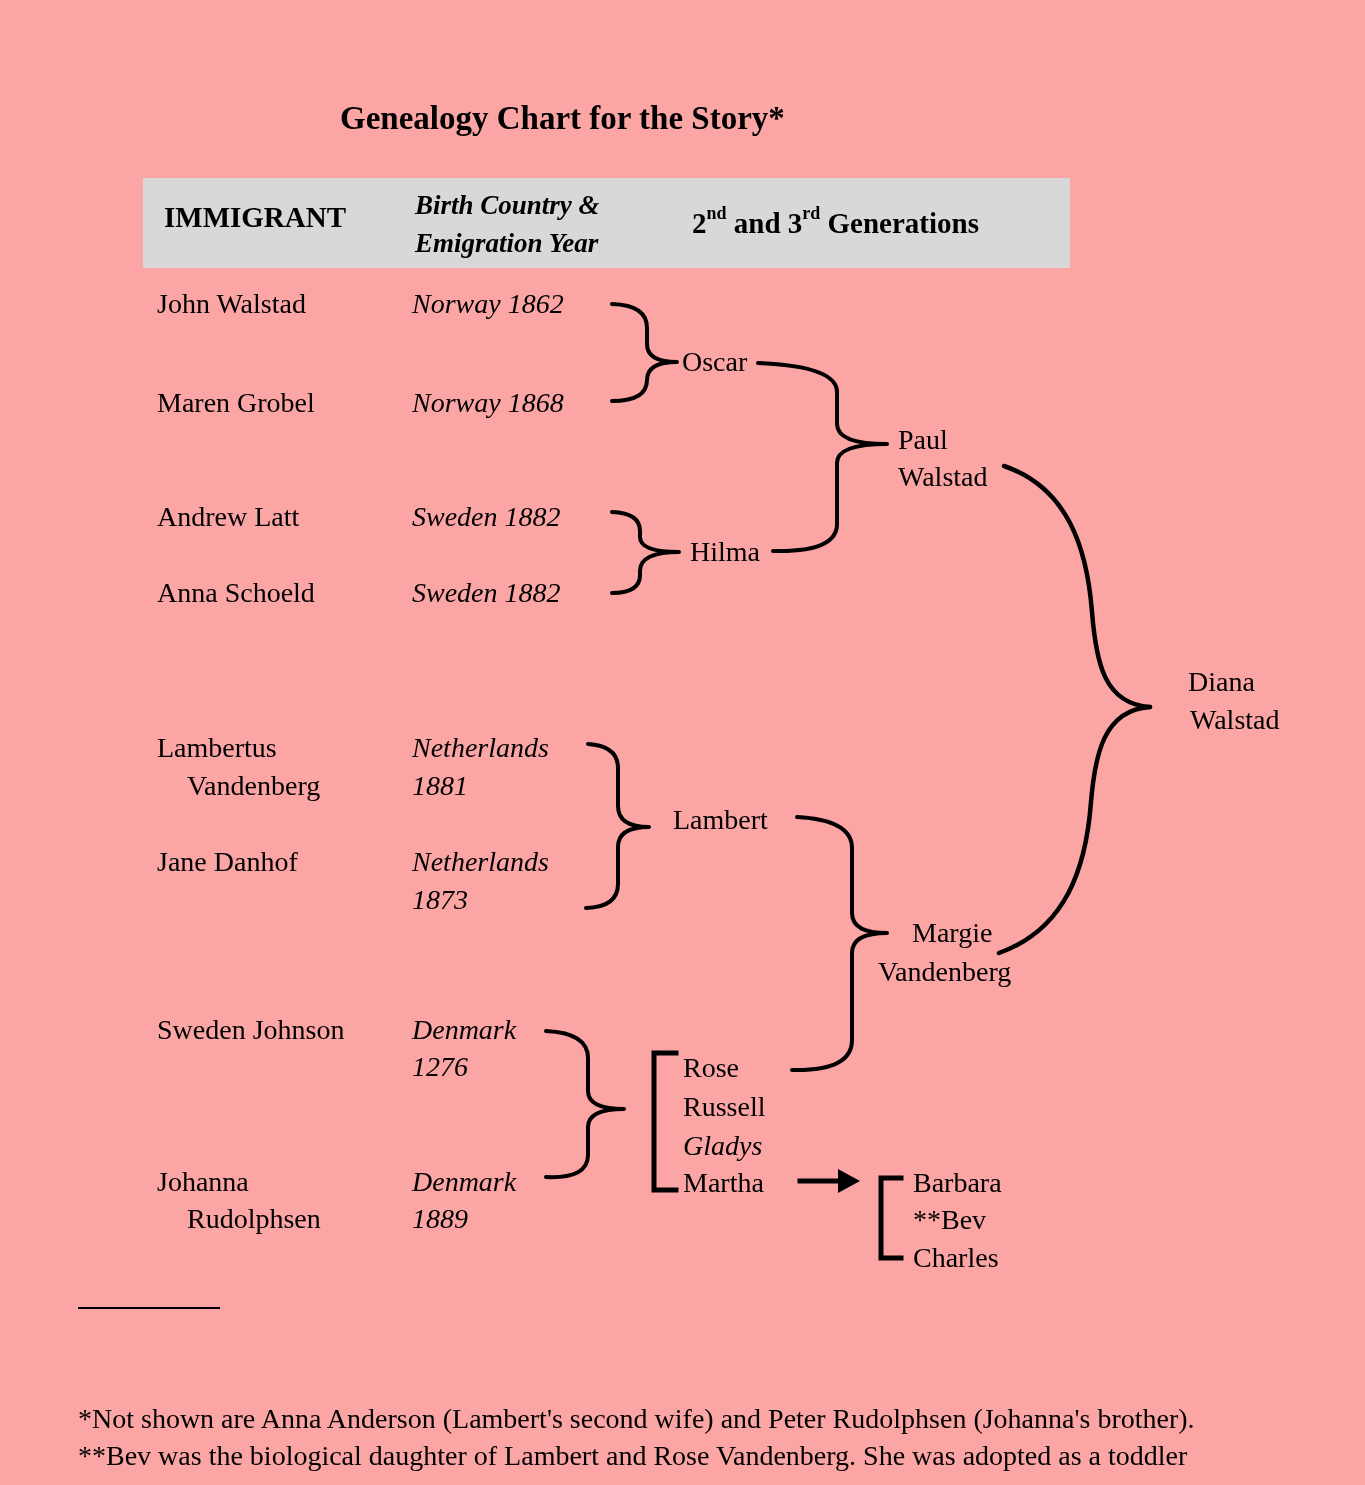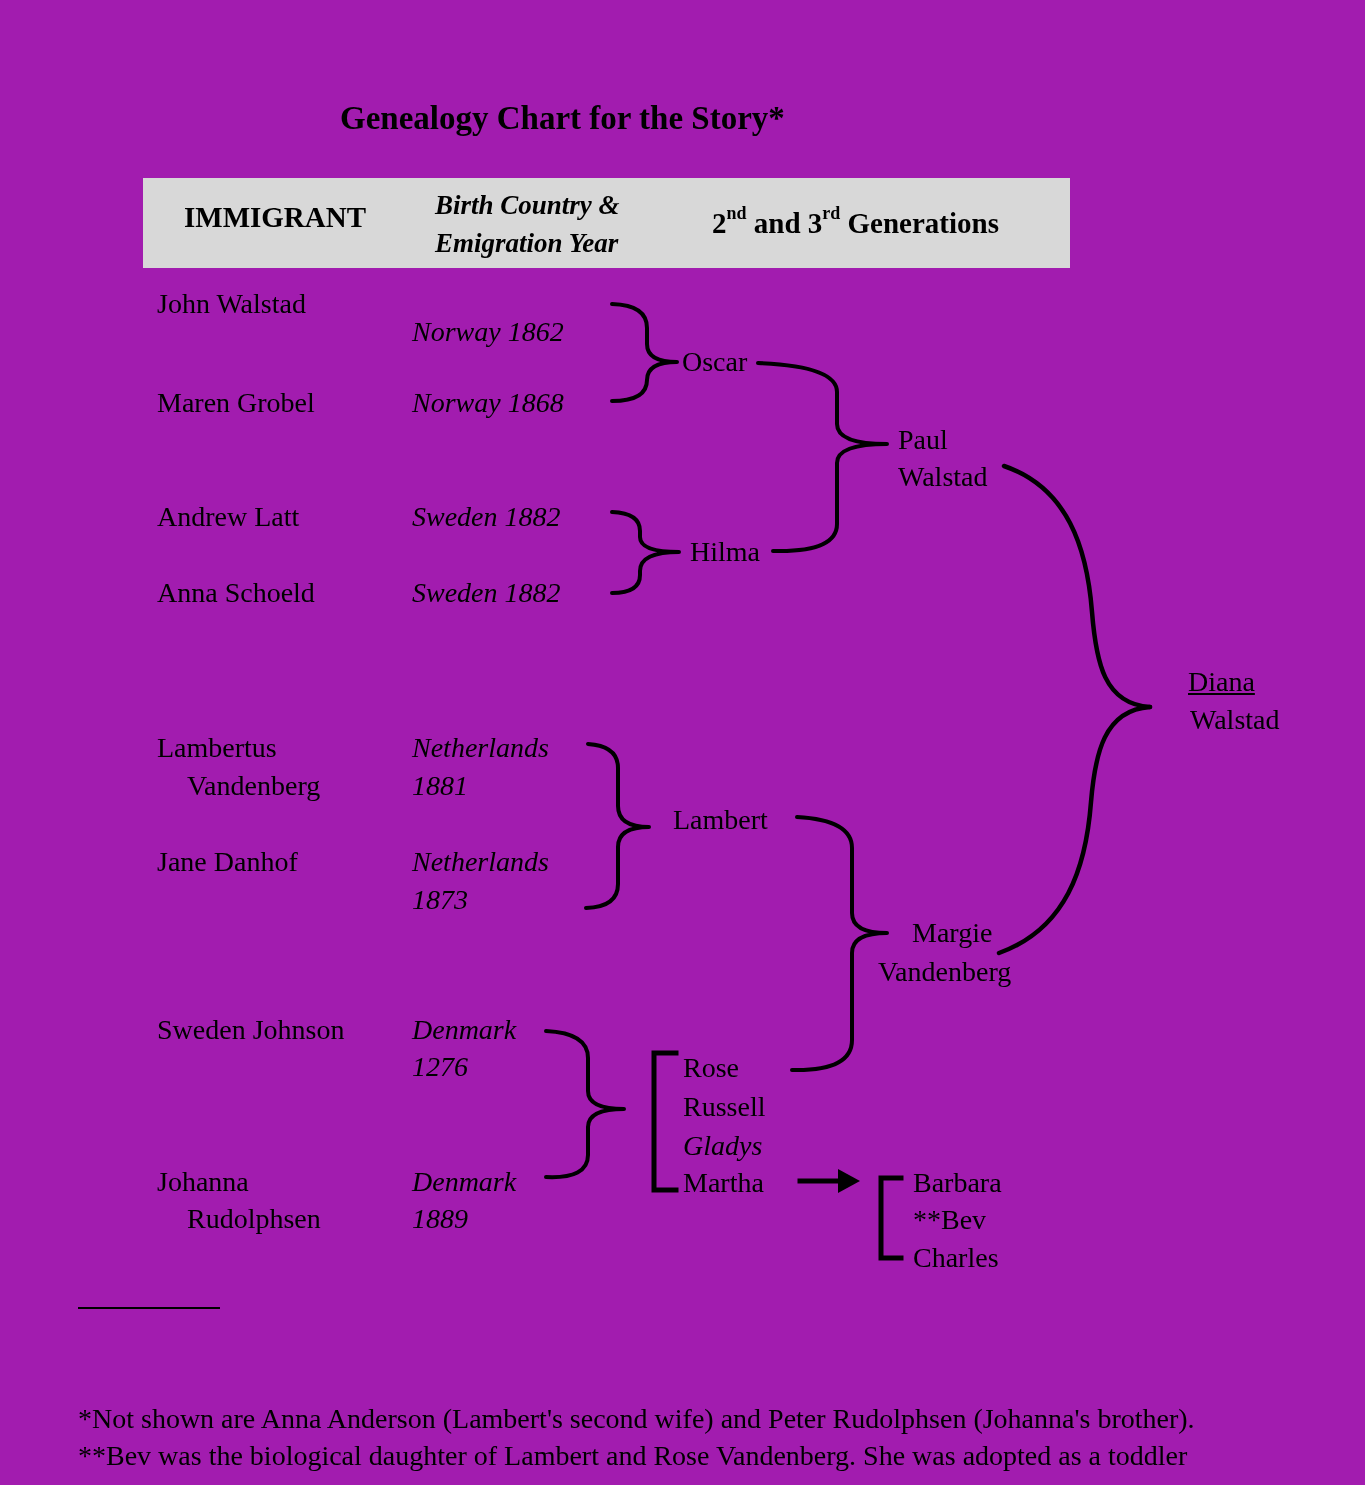--- a/index.html
+++ b/index.html
@@ -1,24 +1,24 @@
 <!DOCTYPE html>
 <html><head>
 <meta charset="utf-8">
 <style>
   html,body { margin:0; padding:0; background:#ffffff; }
   .page {
-    position:relative; width:1365px; height:1485px; background:#a21caf;
+    position:relative; width:1365px; height:1485px; background:#fca5a5;
     font-family:"Liberation Serif", serif; color:#000; overflow:hidden;
   }
   .lines { position:absolute; left:0; top:0; width:1365px; height:1485px; }
   .lbl { position:absolute; white-space:nowrap; font-size:28px; line-height:38px; color:#000; }
   .it  { font-style:italic; }
   .band { position:absolute; left:143px; top:178px; width:927px; height:90px; background:#d8d8d8; }
-  .hdr { position:absolute; white-space:nowrap; font-weight:bold; color:#000;margin-left:20px; }
+  .hdr { position:absolute; white-space:nowrap; font-weight:bold; color:#000; }
   .hdr-imm { left:164px; top:197px; font-size:29px; line-height:40px; }
   .hdr-birth { left:415px; top:186px; font-size:27px; line-height:38px; font-style:italic; }
   .hdr-gen { left:692px; top:196px; font-size:29px; line-height:40px; }
   .hdr-gen sup { font-size:0.62em; position:relative; top:-0.15em; }
   .title { position:absolute; left:340px; top:99px; font-size:33px; line-height:38px; font-weight:bold; white-space:nowrap; }
   .rule { position:absolute; left:78px; top:1307px; width:142px; border-top:2px solid #000; }
   .footnote { position:absolute; left:78px; top:1400px; font-size:28px; line-height:37px; white-space:nowrap; }
 </style>
 </head>
 <body>
@@ -60,21 +60,21 @@
   <div class="lbl" style="left:157px; top:384px;">Maren Grobel</div>
   <div class="lbl" style="left:157px; top:498px;">Andrew Latt</div>
   <div class="lbl" style="left:157px; top:574px;">Anna Schoeld</div>
   <div class="lbl" style="left:157px; top:729px;">Lambertus</div>
   <div class="lbl" style="left:187px; top:767px;">Vandenberg</div>
   <div class="lbl" style="left:157px; top:843px;">Jane Danhof</div>
   <div class="lbl" style="left:157px; top:1011px;">Sweden Johnson</div>
   <div class="lbl" style="left:157px; top:1163px;">Johanna</div>
   <div class="lbl" style="left:187px; top:1200px;">Rudolphsen</div>
 
-  <div class="lbl it" style="left:412px; top:285px;margin-top:28px;">Norway 1862</div>
+  <div class="lbl it" style="left:412px; top:285px;">Norway 1862</div>
   <div class="lbl it" style="left:412px; top:384px;">Norway 1868</div>
   <div class="lbl it" style="left:412px; top:498px;">Sweden 1882</div>
   <div class="lbl it" style="left:412px; top:574px;">Sweden 1882</div>
   <div class="lbl it" style="left:412px; top:729px;">Netherlands</div>
   <div class="lbl it" style="left:412px; top:767px;">1881</div>
   <div class="lbl it" style="left:412px; top:843px;">Netherlands</div>
   <div class="lbl it" style="left:412px; top:881px;">1873</div>
   <div class="lbl it" style="left:412px; top:1011px;">Denmark</div>
   <div class="lbl it" style="left:412px; top:1048px;">1276</div>
   <div class="lbl it" style="left:412px; top:1163px;">Denmark</div>
@@ -85,21 +85,21 @@
   <div class="lbl" style="left:898px; top:421px;">Paul</div>
   <div class="lbl" style="left:898px; top:458px;">Walstad</div>
   <div class="lbl" style="left:673px; top:801px;">Lambert</div>
   <div class="lbl" style="left:912px; top:914px;">Margie</div>
   <div class="lbl" style="left:878px; top:953px;">Vandenberg</div>
   <div class="lbl" style="left:683px; top:1049px;">Rose</div>
   <div class="lbl" style="left:683px; top:1088px;">Russell</div>
   <div class="lbl" style="left:683px; top:1127px;font-style:italic;">Gladys</div>
   <div class="lbl" style="left:683px; top:1164px;">Martha</div>
 
-  <div class="lbl" style="left:1188px; top:663px;text-decoration:underline;">Diana</div>
+  <div class="lbl" style="left:1188px; top:663px;">Diana</div>
   <div class="lbl" style="left:1190px; top:701px;">Walstad</div>
   <div class="lbl" style="left:913px; top:1164px;">Barbara</div>
   <div class="lbl" style="left:913px; top:1201px;">**Bev</div>
   <div class="lbl" style="left:913px; top:1239px;">Charles</div>
 
   <div class="rule"></div>
   <div class="footnote">
     <div>*Not shown are Anna Anderson (Lambert's second wife) and Peter Rudolphsen (Johanna's brother).</div>
     <div>**Bev was the biological daughter of Lambert and Rose Vandenberg.  She was adopted as a toddler</div>
   </div>

